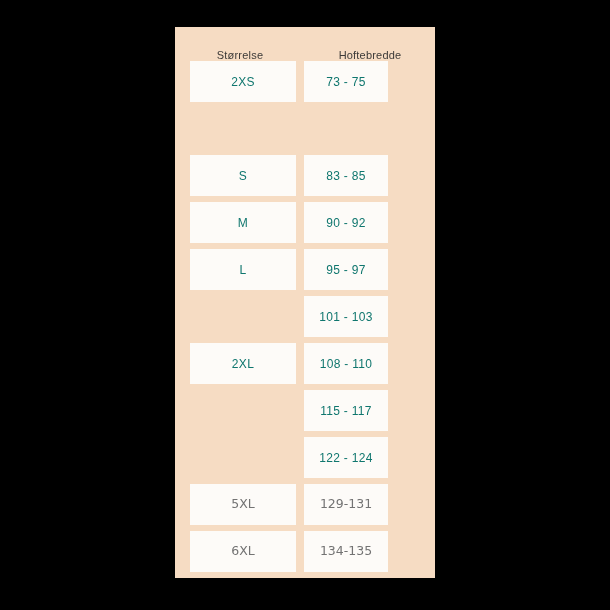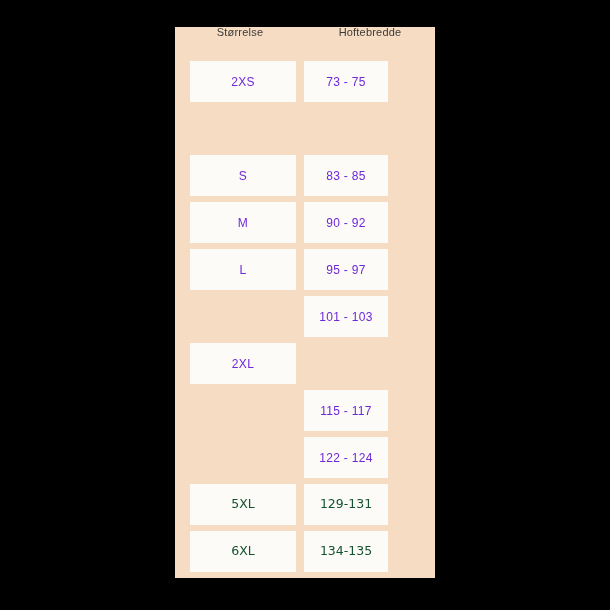--- a/index.html
+++ b/index.html
@@ -35,21 +35,21 @@
   }
 
   
   .head-row {
     position: absolute;
     left: 0;
     top: 0;
     width: 100%;
     height: 34px;
     display: flex;
-    align-items: flex-start;
+    align-items: flex-end;
   }
   .head-cell {
     width: 50%;
     text-align: center;
     font-size: 11px;
     color: #3c3a38;
     letter-spacing: .2px;
     line-height: 1;
   }
 
@@ -69,33 +69,33 @@
 
   .cell {
     position: absolute;
     top: 0;
     height: 41px;
     background: #fdfbf8;
     display: flex;
     align-items: center;
     justify-content: center;
     font-size: 12px;
-    color: #6d28d9;
+    color: #0f766e;
     letter-spacing: .3px;
     line-height: 1;
   }
   .cell.size  { left: 15px;  width: 106px; }
   .cell.value { left: 129px; width: 84px; }
 
   
   .row.alt .cell {
     font-family: "DejaVu Sans", sans-serif;
     font-size: 12.5px;
     letter-spacing: 0;
-    color: #14532d;
+    color: #737373;
   }
 </style>
 </head>
 <body>
 
 <div id="stage">
 
   <div class="panel">
 
     <div class="head-row">
@@ -120,20 +120,21 @@
         </div>
         <div class="row">
           <div class="cell size">L</div>
           <div class="cell value">95 - 97</div>
         </div>
         <div class="row">
           <div class="cell value">101 - 103</div>
         </div>
         <div class="row">
           <div class="cell size">2XL</div>
+          <div class="cell value">108 - 110</div>
         </div>
         <div class="row">
           <div class="cell value">115 - 117</div>
         </div>
         <div class="row">
           <div class="cell value">122 - 124</div>
         </div>
         <div class="row alt">
           <div class="cell size">5XL</div>
           <div class="cell value">129-131</div>

